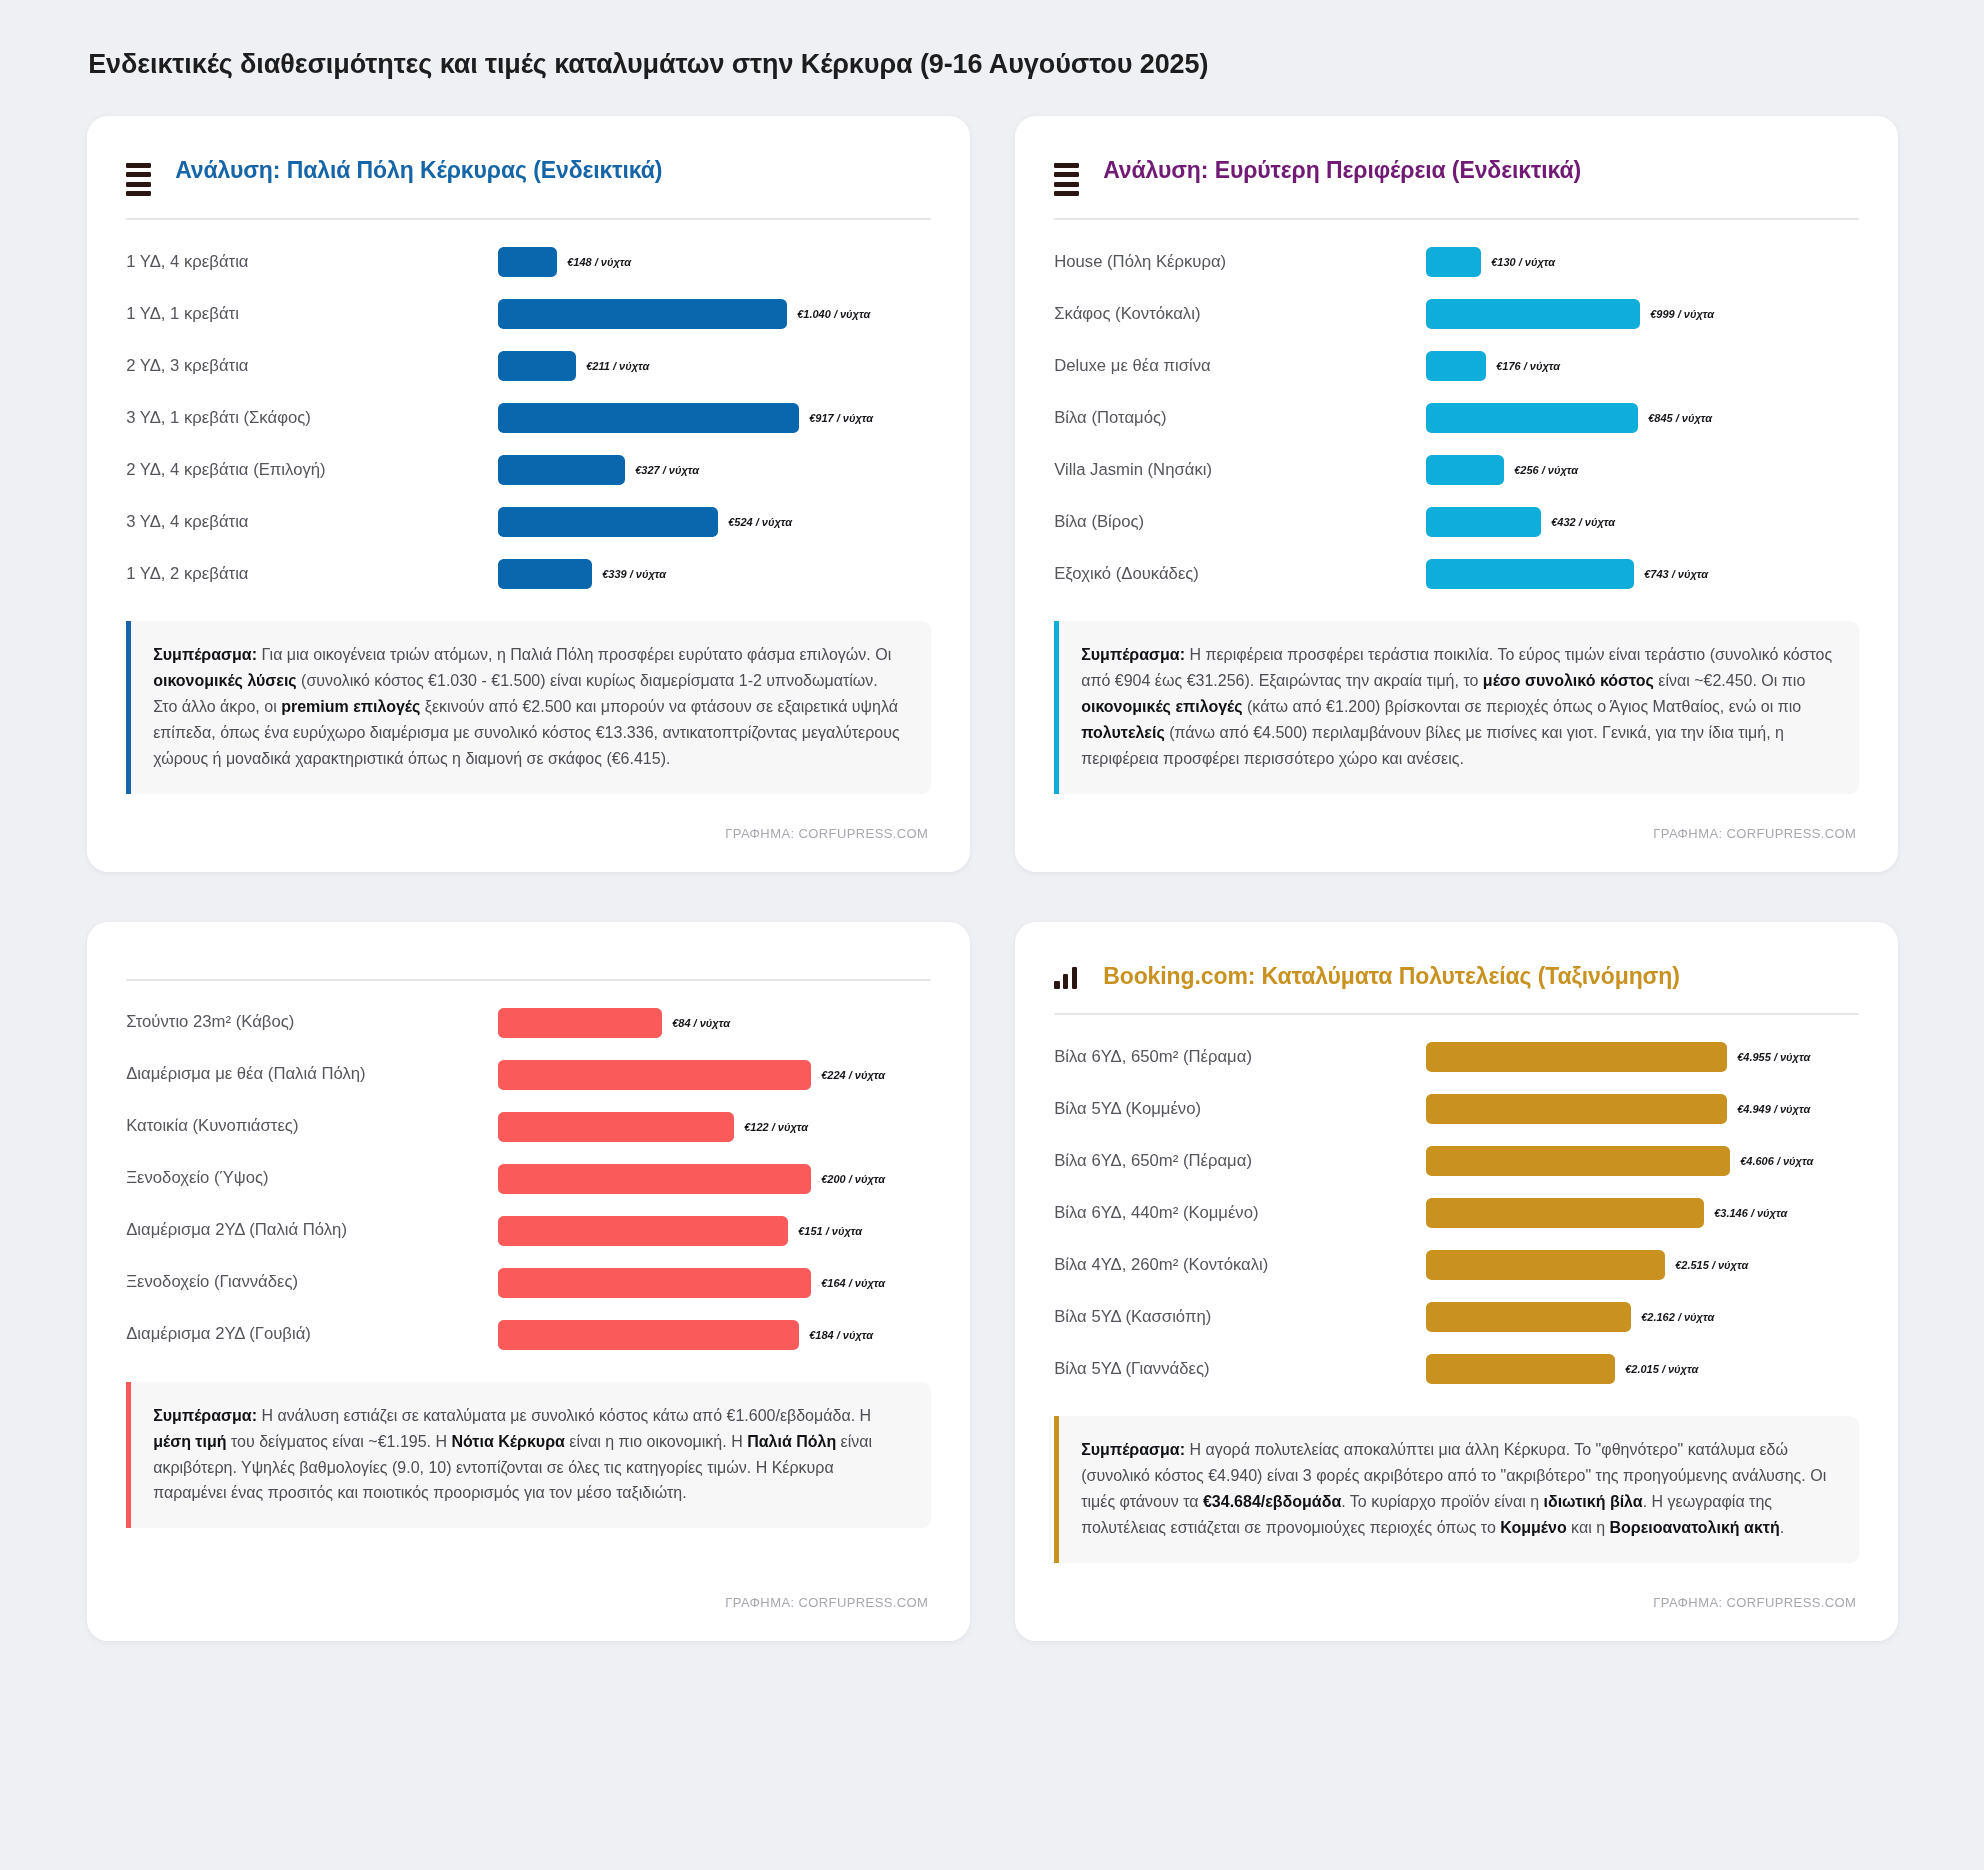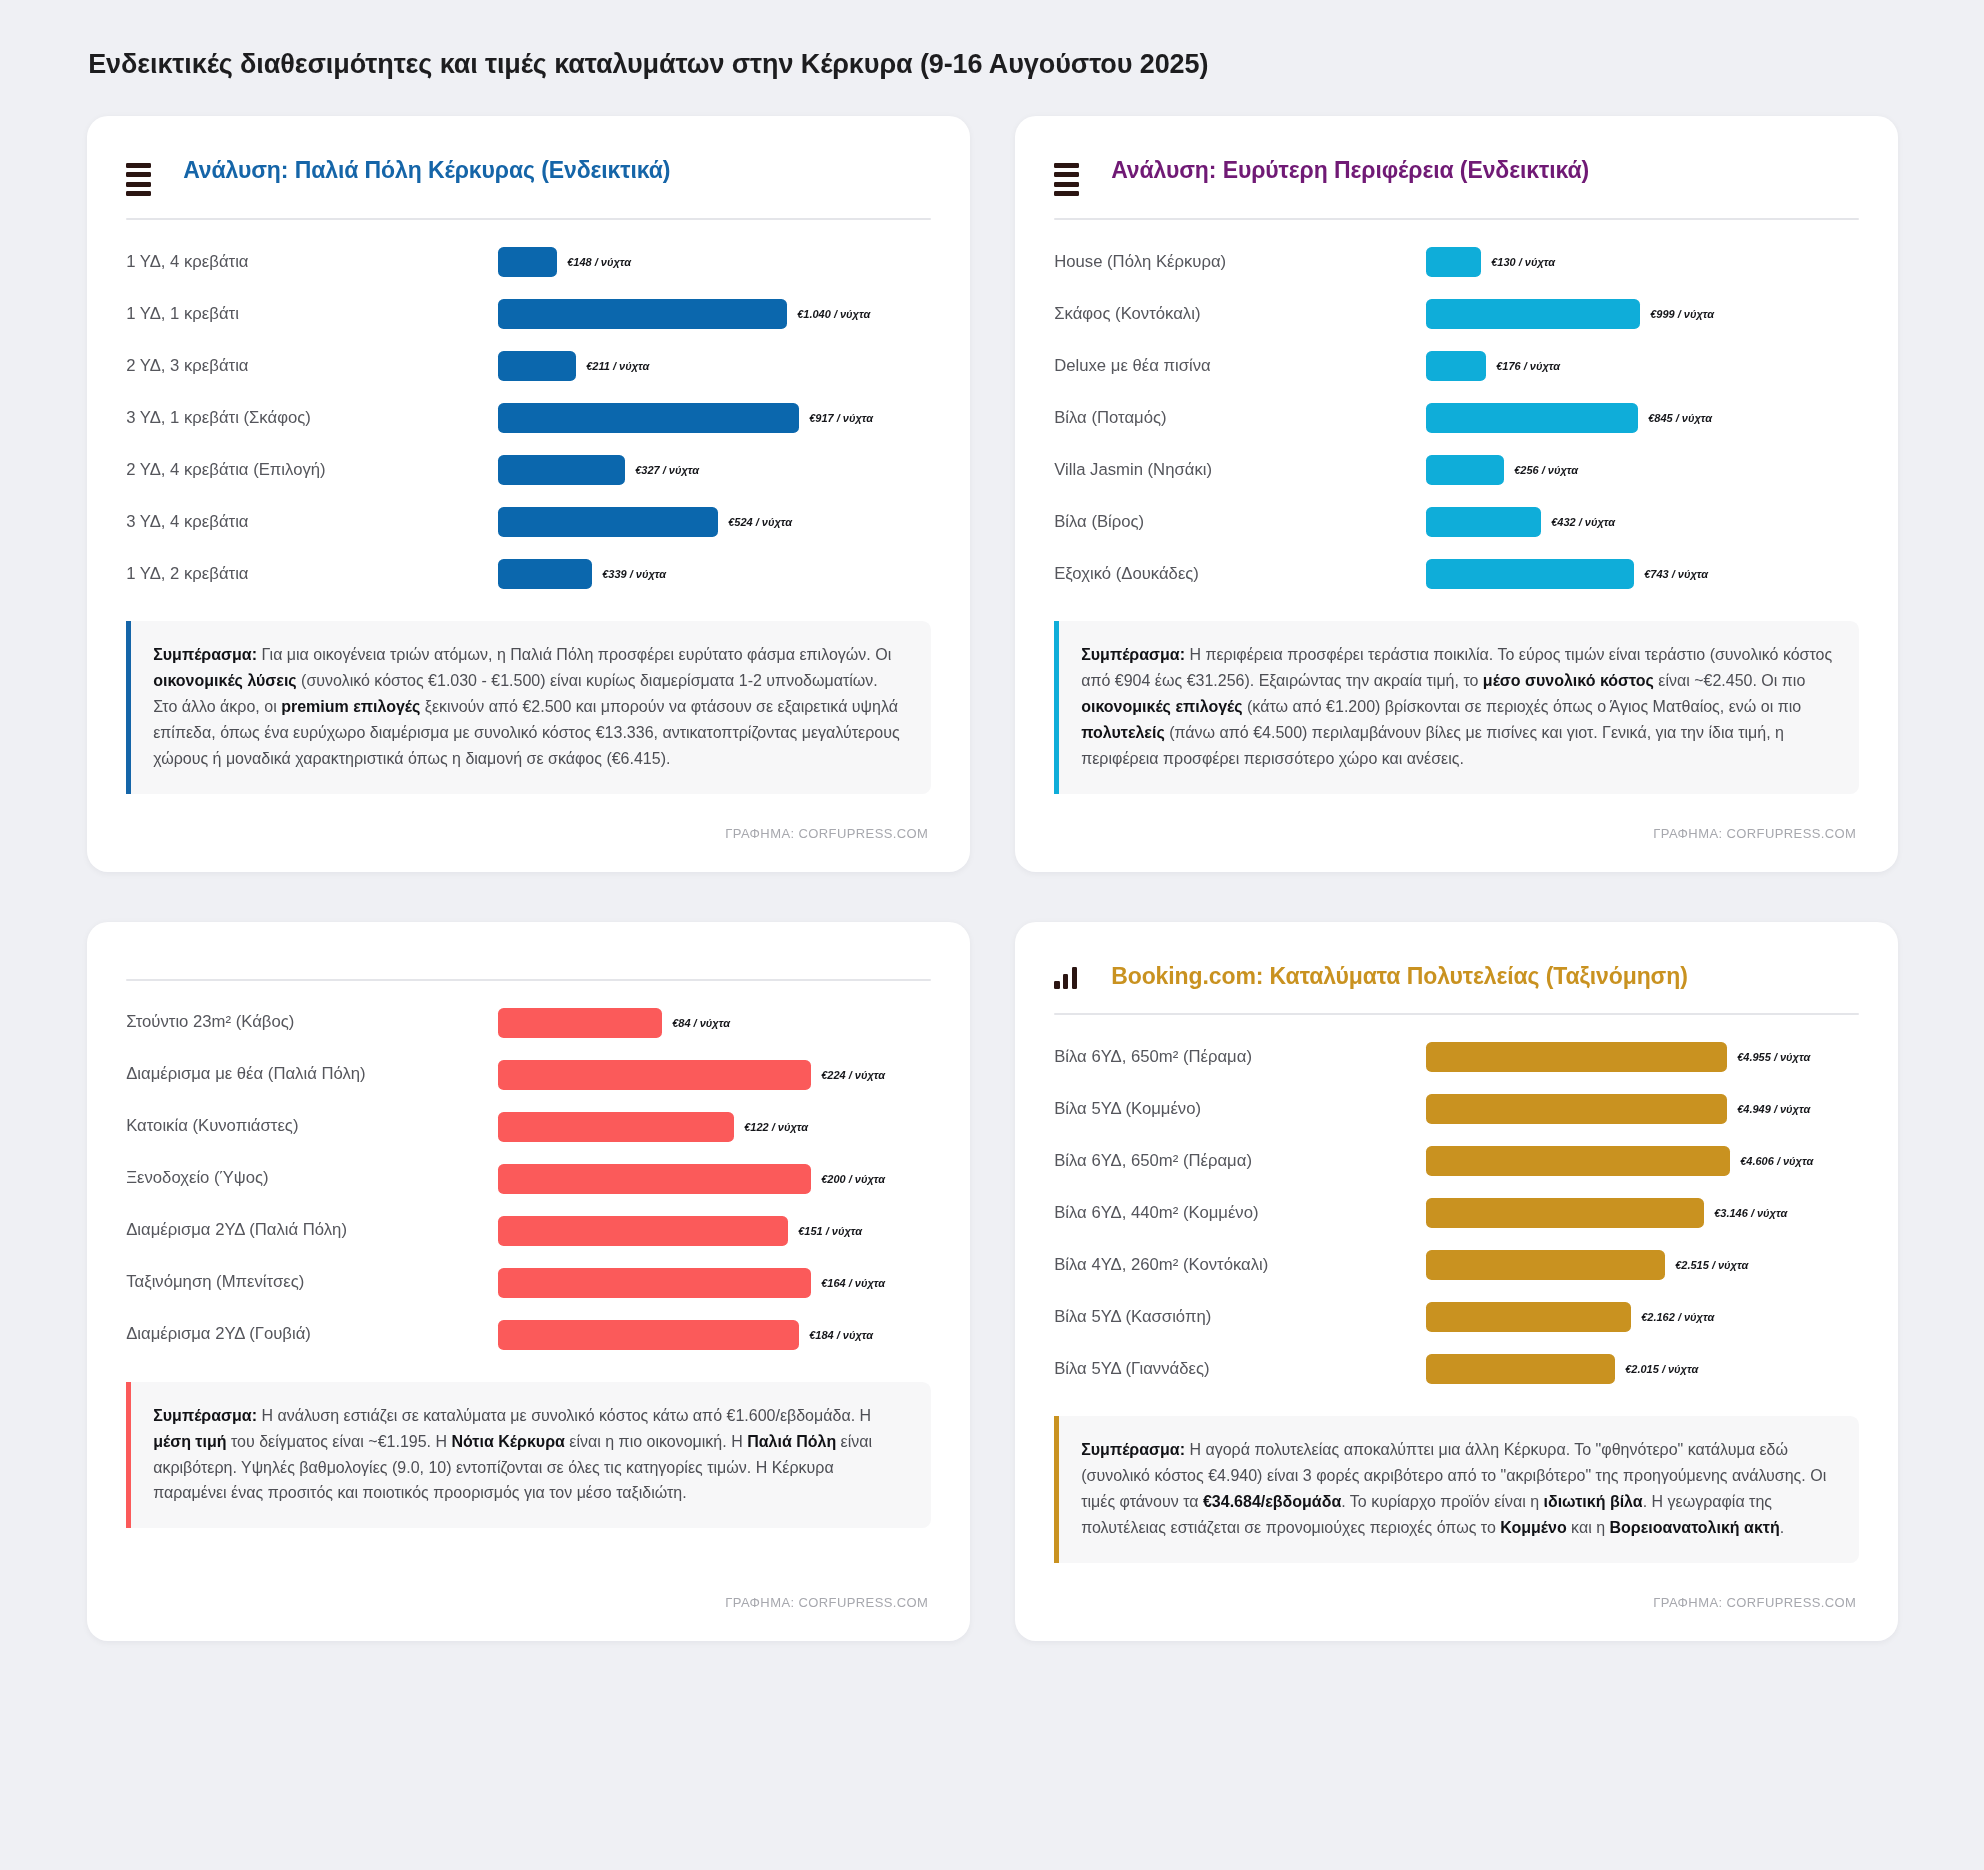--- a/index.html
+++ b/index.html
@@ -39,21 +39,21 @@
     border-radius: 21px;
     padding: 35px 33px 25px 33px;
     display: flex;
     flex-direction: column;
     box-shadow: 0 1.2px 6.2px rgba(18,22,40,0.05);
   }
 
   .card-header {
     display: flex;
     align-items: flex-start;
-    gap: 31px;
+    gap: 23px;
     padding: 5px 0 0 6.2px;
   }
 
   
   .icon-hamburger {
     flex: 0 0 auto;
     width: 26px;
     padding-top: 6.8px;
     display: flex;
     flex-direction: column;
@@ -366,21 +366,21 @@
           </span>
         </div>
         <div class="bar-row">
           <span class="bar-label">Διαμέρισμα 2ΥΔ (Παλιά Πόλη)</span>
           <span class="bar-track">
             <span class="bar" style="width:290px"></span>
             <span class="bar-value">€151 / νύχτα</span>
           </span>
         </div>
         <div class="bar-row">
-          <span class="bar-label">Ταξινόμηση (Μπενίτσες)</span>
+          <span class="bar-label">Ξενοδοχείο (Γιαννάδες)</span>
           <span class="bar-track">
             <span class="bar" style="width:313px"></span>
             <span class="bar-value">€164 / νύχτα</span>
           </span>
         </div>
         <div class="bar-row">
           <span class="bar-label">Διαμέρισμα 2ΥΔ (Γουβιά)</span>
           <span class="bar-track">
             <span class="bar" style="width:301px"></span>
             <span class="bar-value">€184 / νύχτα</span>

